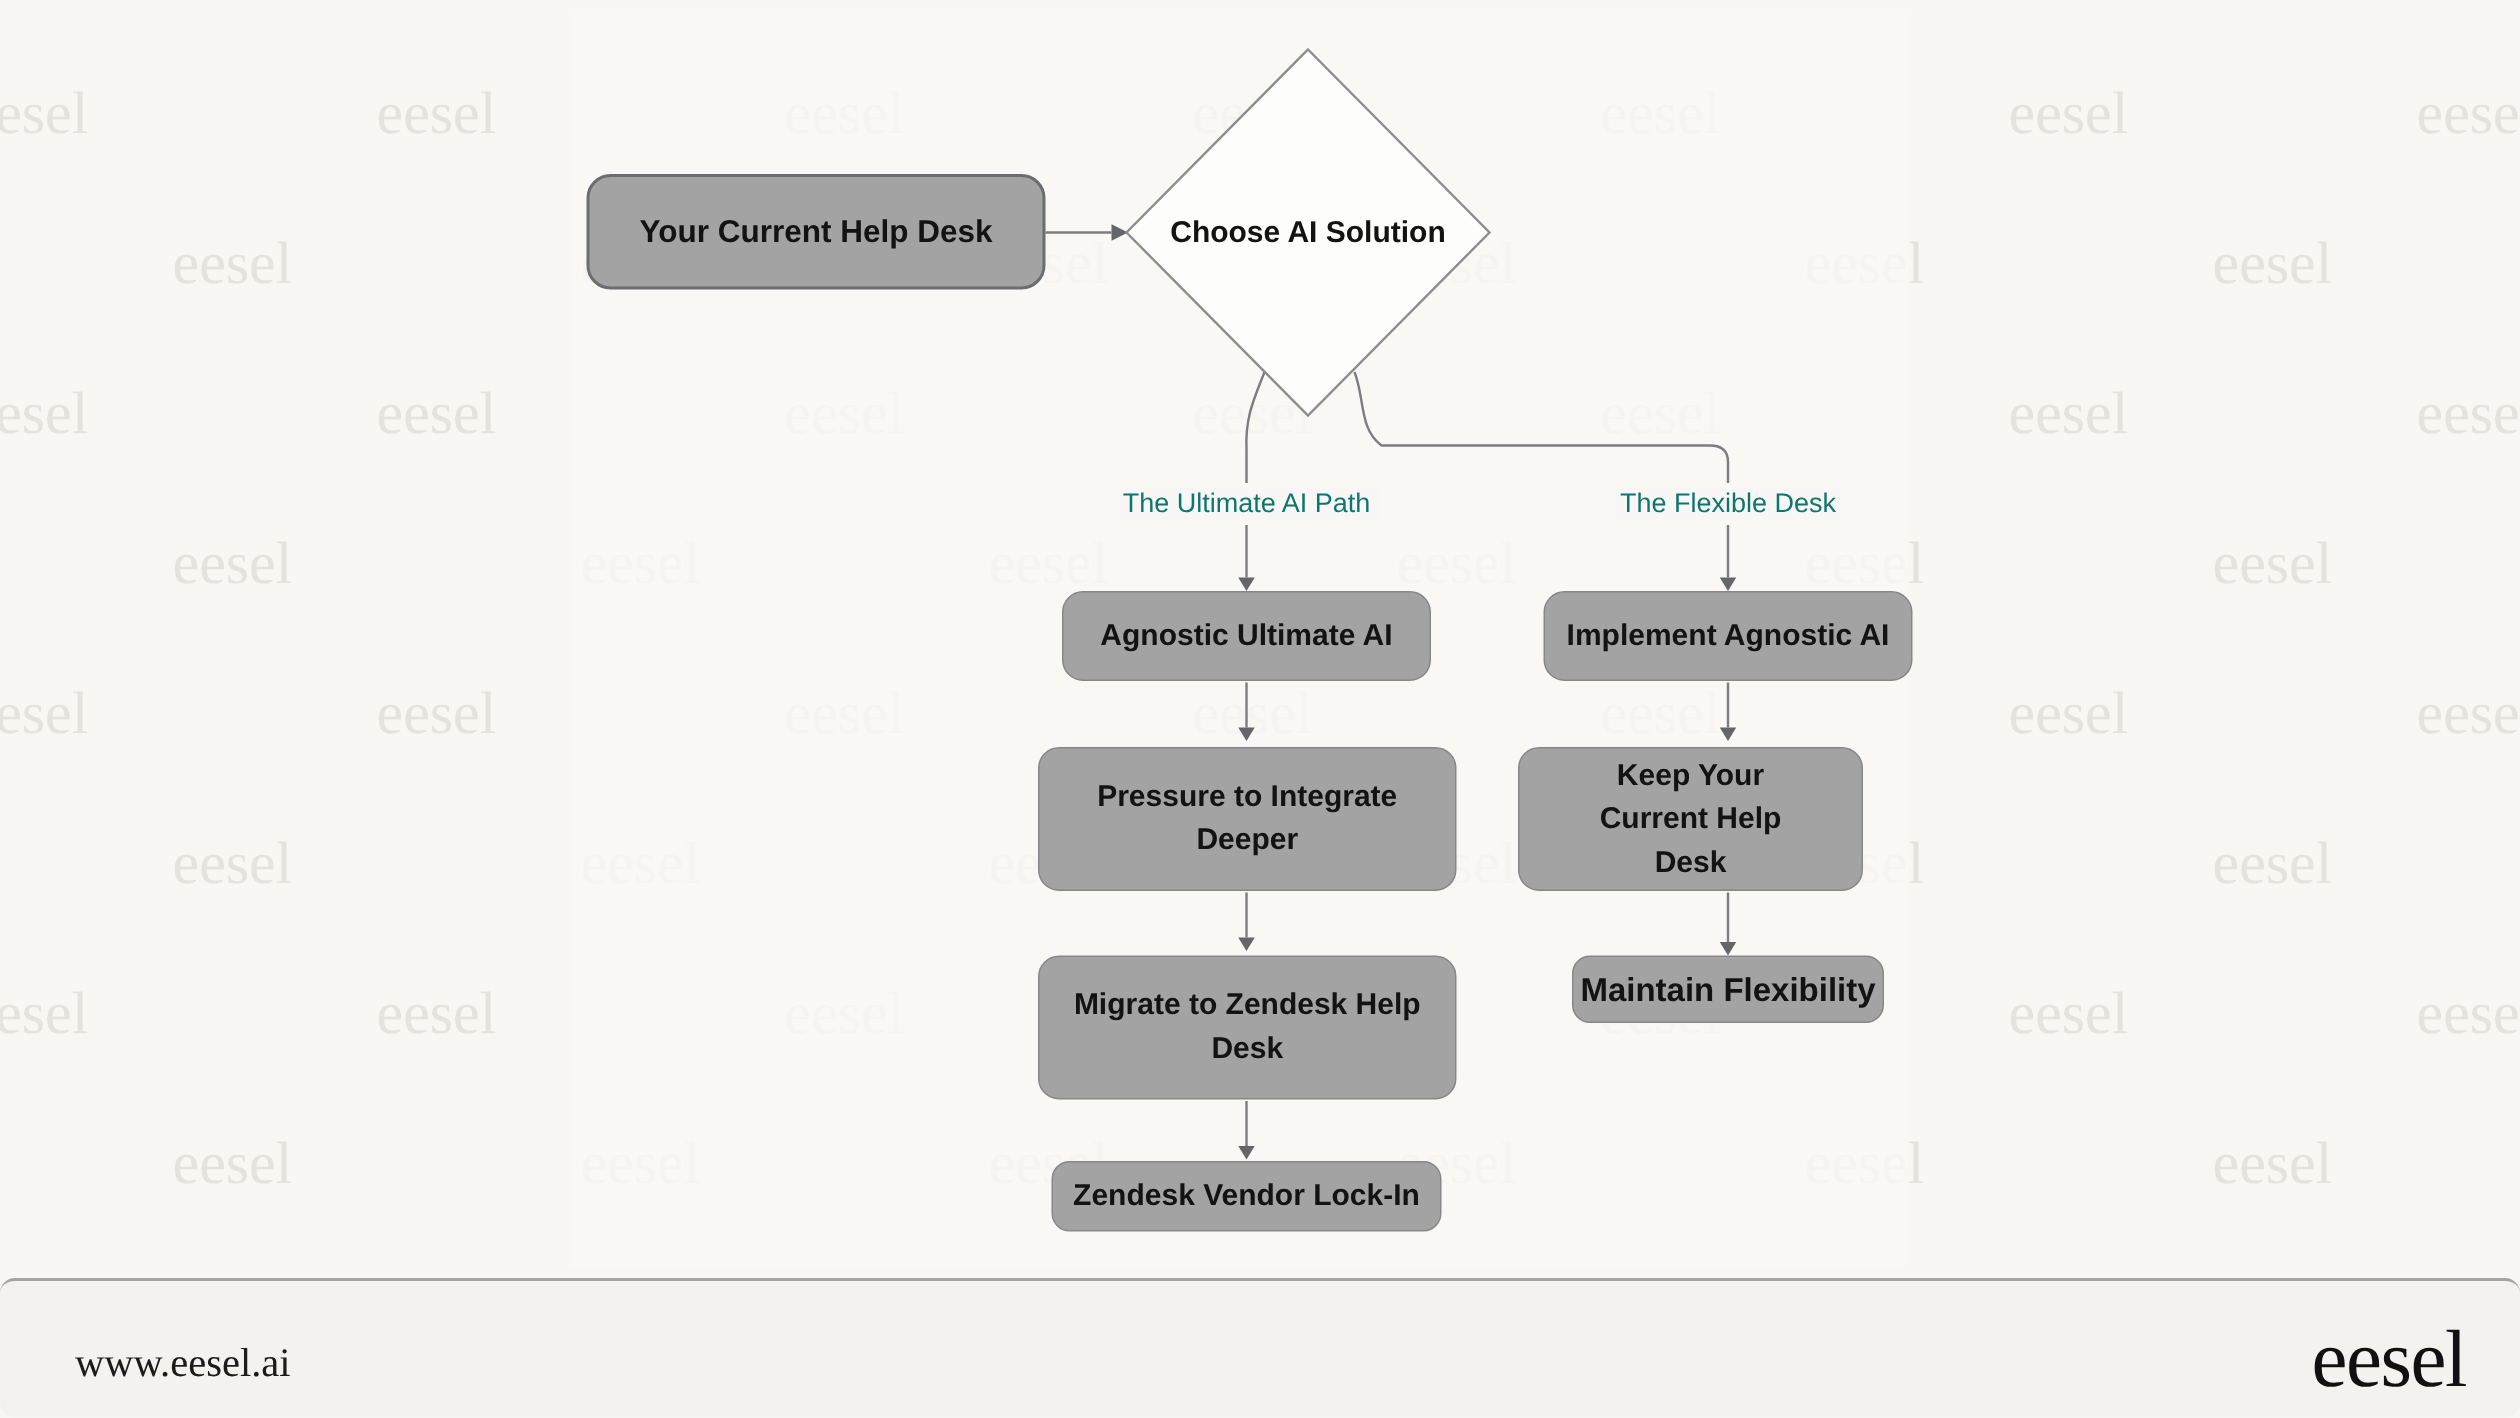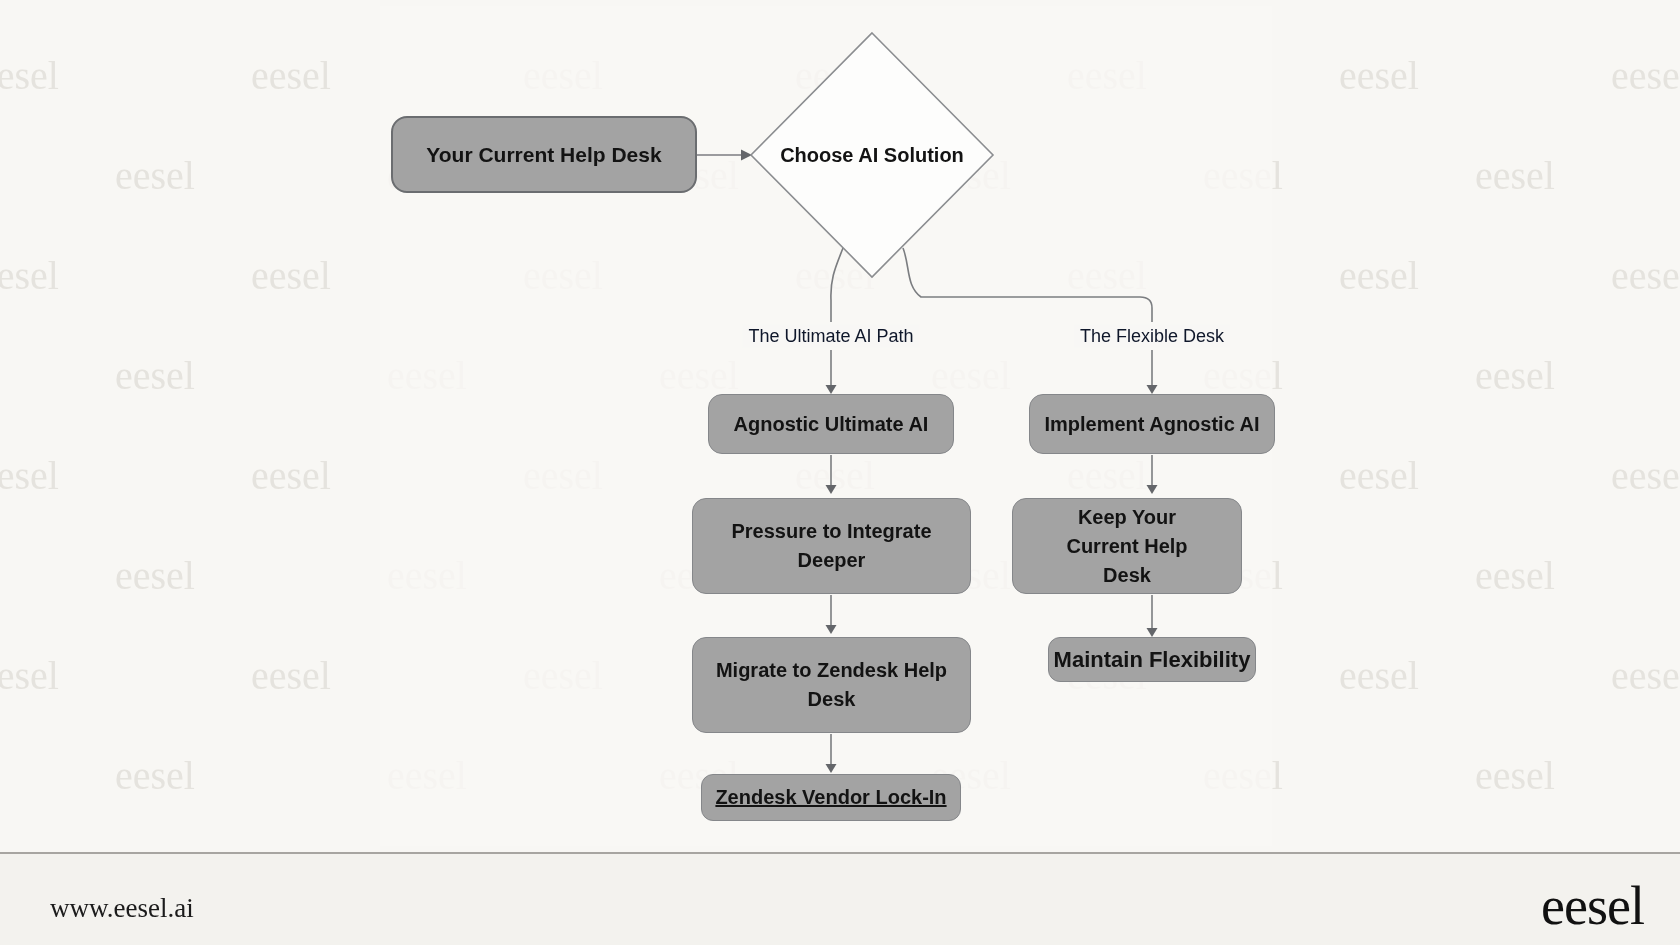--- a/index.html
+++ b/index.html
@@ -31,38 +31,39 @@
     background:#a3a3a3;border:1.6px solid #85878a;border-radius:14px;
     display:flex;align-items:center;justify-content:center;text-align:center;
     font-weight:bold;font-size:20px;color:#131313;line-height:29px;
     box-sizing:border-box;
   }
   .n-current{left:391px;top:116px;width:306px;height:77px;font-size:21px;border-color:#6b6d70;border-width:2px;border-radius:16px;}
   .n-diamond-label{left:762px;top:135px;width:220px;height:40px;border:none;background:transparent;font-size:20px;}
   .n-ultimate{left:708px;top:394px;width:246px;height:60px;}
   .n-pressure{left:692px;top:498px;width:279px;height:96px;padding:0 22px;}
   .n-migrate{left:692px;top:637px;width:279px;height:96px;padding:0 22px;}
-  .n-lockin{left:701px;top:774px;width:260px;height:47px;border-radius:12px;text-decoration:underline;}
+  .n-lockin{left:701px;top:774px;width:260px;height:47px;border-radius:12px;}
   .n-agnostic{left:1029px;top:394px;width:246px;height:60px;}
   .n-keep{left:1012px;top:498px;width:230px;height:96px;padding:0 30px;}
   .n-flex{left:1048px;top:637px;width:208px;height:45px;font-size:22px;border-radius:12px;}
   
   .edge-label{
     position:absolute;z-index:4;transform:translate(-50%,-50%);
-    font-size:18px;color:#0f172a;background:#f8f7f5;padding:1px 6px;
+    font-size:18px;color:#0f766e;background:#f8f7f5;padding:1px 6px;
     white-space:nowrap;
   }
   .el-ultimate{left:831px;top:336px;}
   .el-flexible{left:1152px;top:336px;}
   
   .footer{
     position:absolute;left:0;top:852px;width:1680px;height:93px;
     background:#f3f2ee;border-top:2px solid #a7a5a1;box-sizing:border-box;
     display:flex;align-items:center;justify-content:space-between;
     padding:18px 36px 0 50px;
+    border-radius:10px;
   }
   .footer-url{
     font-family:"Liberation Serif", serif;font-size:27px;color:#1b1b1b;
   }
   .footer-logo{
     font-family:"Liberation Serif", serif;font-size:54px;color:#111;
     letter-spacing:-1px;line-height:1;padding-bottom:6px;
   }
 </style>
 </head>

